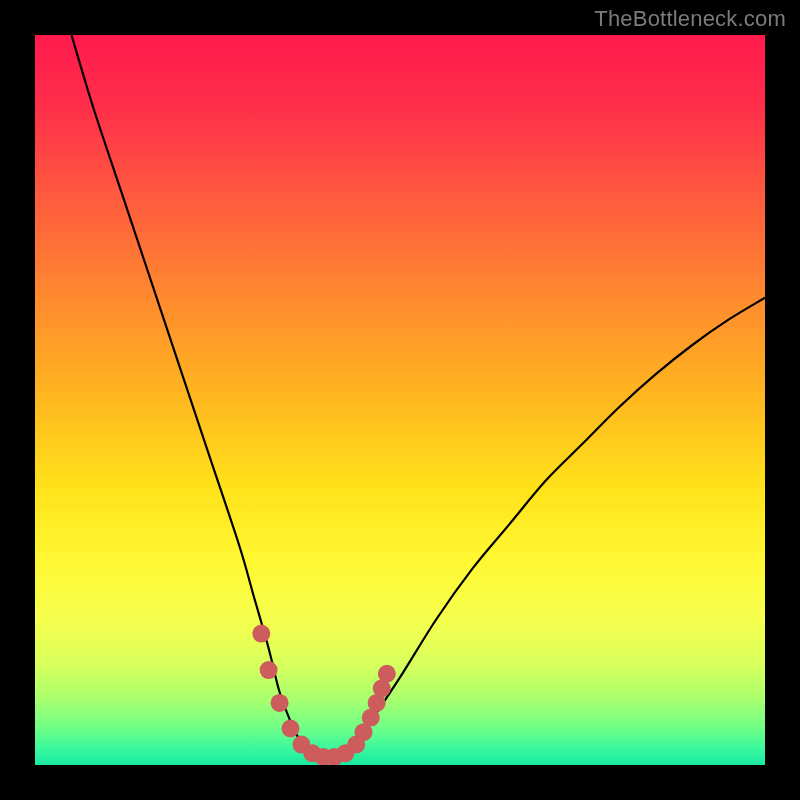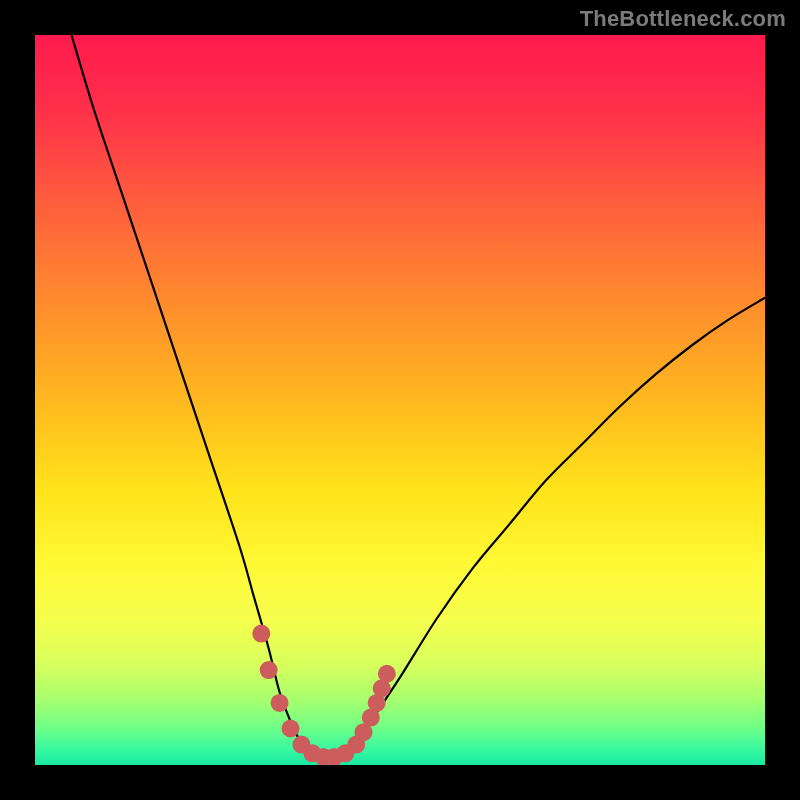--- a/index.html
+++ b/index.html
@@ -23,21 +23,21 @@
     width: 730px;
     height: 730px;
     overflow: hidden;
   }
   .watermark {
     position: absolute;
     top: 6px;
     right: 14px;
     color: #7b7b7b;
     font-size: 22px;
-    font-weight: 700;
+    font-weight: 400;
     letter-spacing: 0.2px;
     user-select: none;
   }
   svg {
     display: block;
   }
 </style>
 </head>
 <body>
 

